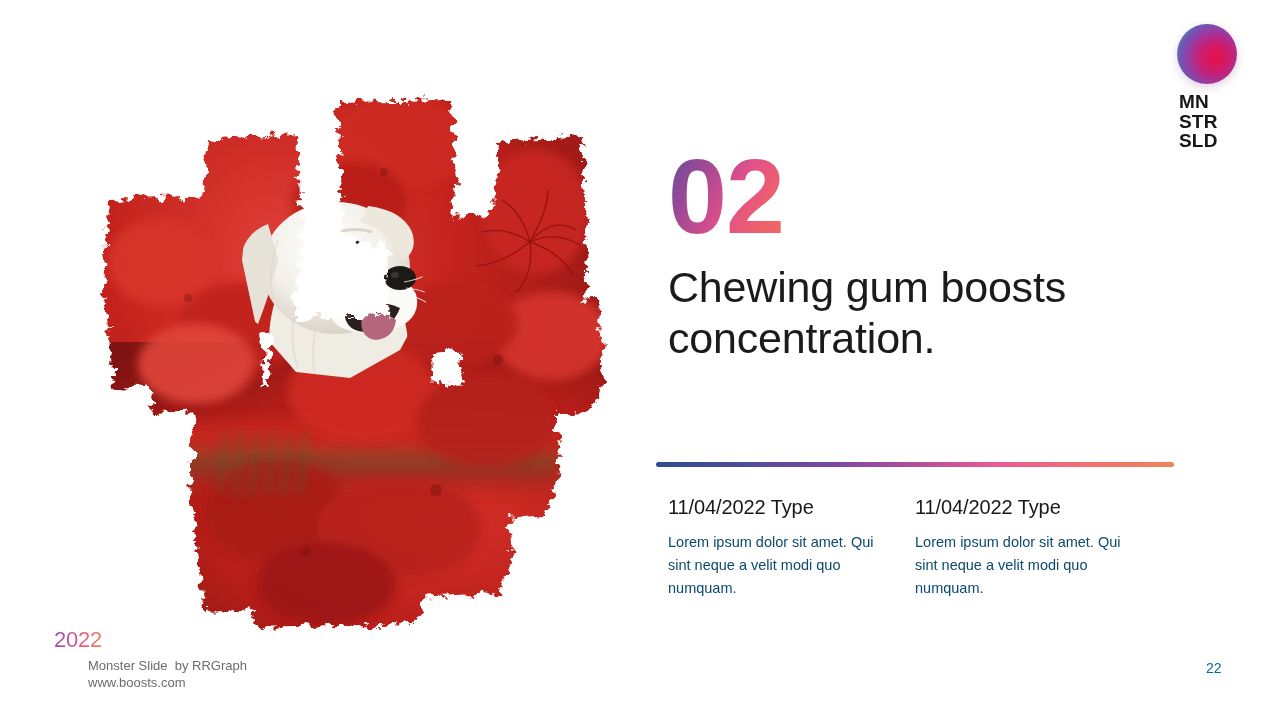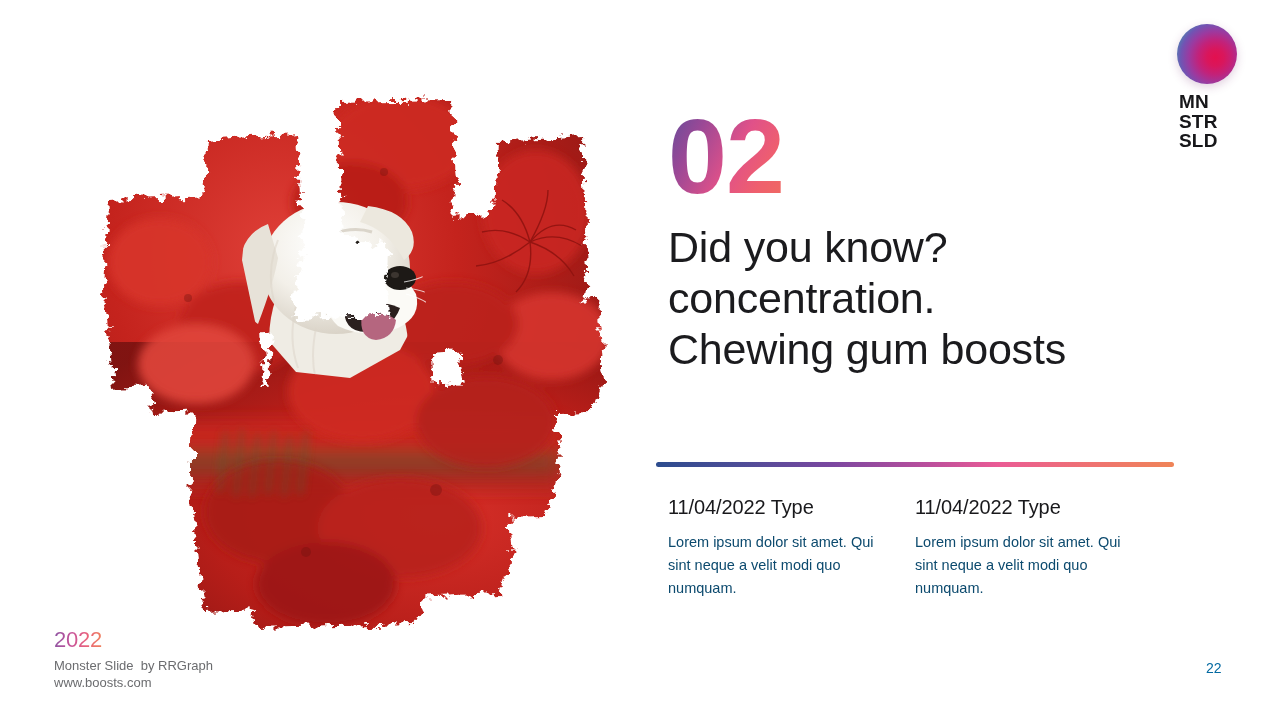--- a/index.html
+++ b/index.html
@@ -67,20 +67,21 @@
     font-weight: 700;
     line-height: 104px;
     letter-spacing: -1px;
     margin-left: 12px;
     background-image: linear-gradient(118deg, #5b4d9b 0%, #9a4896 26%, #e05189 55%, #ef5f6e 78%, #ef6b5f 100%);
     -webkit-background-clip: text;
     background-clip: text;
     color: transparent;
     -webkit-text-fill-color: transparent;
     display: inline-block;
+    margin-top: 40px;
   }
   .headline {
     margin-left: 12px;
     margin-top: 14px;
     font-size: 43px;
     line-height: 51px;
     font-weight: 400;
     color: #1b1b1e;
     letter-spacing: -0.2px;
   }
@@ -145,20 +146,21 @@
     background-clip: text;
     color: transparent;
     -webkit-text-fill-color: transparent;
     display: inline-block;
   }
   .footer-lines {
     margin-top: 6px;
     font-size: 13px;
     line-height: 16.5px;
     color: #6b6c6f;
+    margin-left: 34px;
   }
   .footer-lines div { white-space: pre; }
 
   .page-number {
     position: absolute;
     left: 1206px;
     top: 660px;
     font-size: 14px;
     color: #0369a1;
   }
@@ -344,23 +346,22 @@
             <path d="M216 236 q-6 30 0 52"></path>
           </g>
         </g>
       </g>
     </svg>
   </div>
 
   <div class="content">
     <div class="section-number">02</div>
     <div class="headline">
-      <div>Did you know?</div>
+      <div>Chewing gum boosts</div>
       <div>concentration.</div>
-      <div>Chewing gum boosts</div>
     </div>
   </div>
 
   <div class="divider"></div>
 
   <div class="facts">
     <div class="fact-col">
       <p class="fact-title">11/04/2022 Type</p>
       <p class="fact-body">Lorem ipsum dolor sit amet. Qui sint neque a velit modi quo numquam.</p>
     </div>

